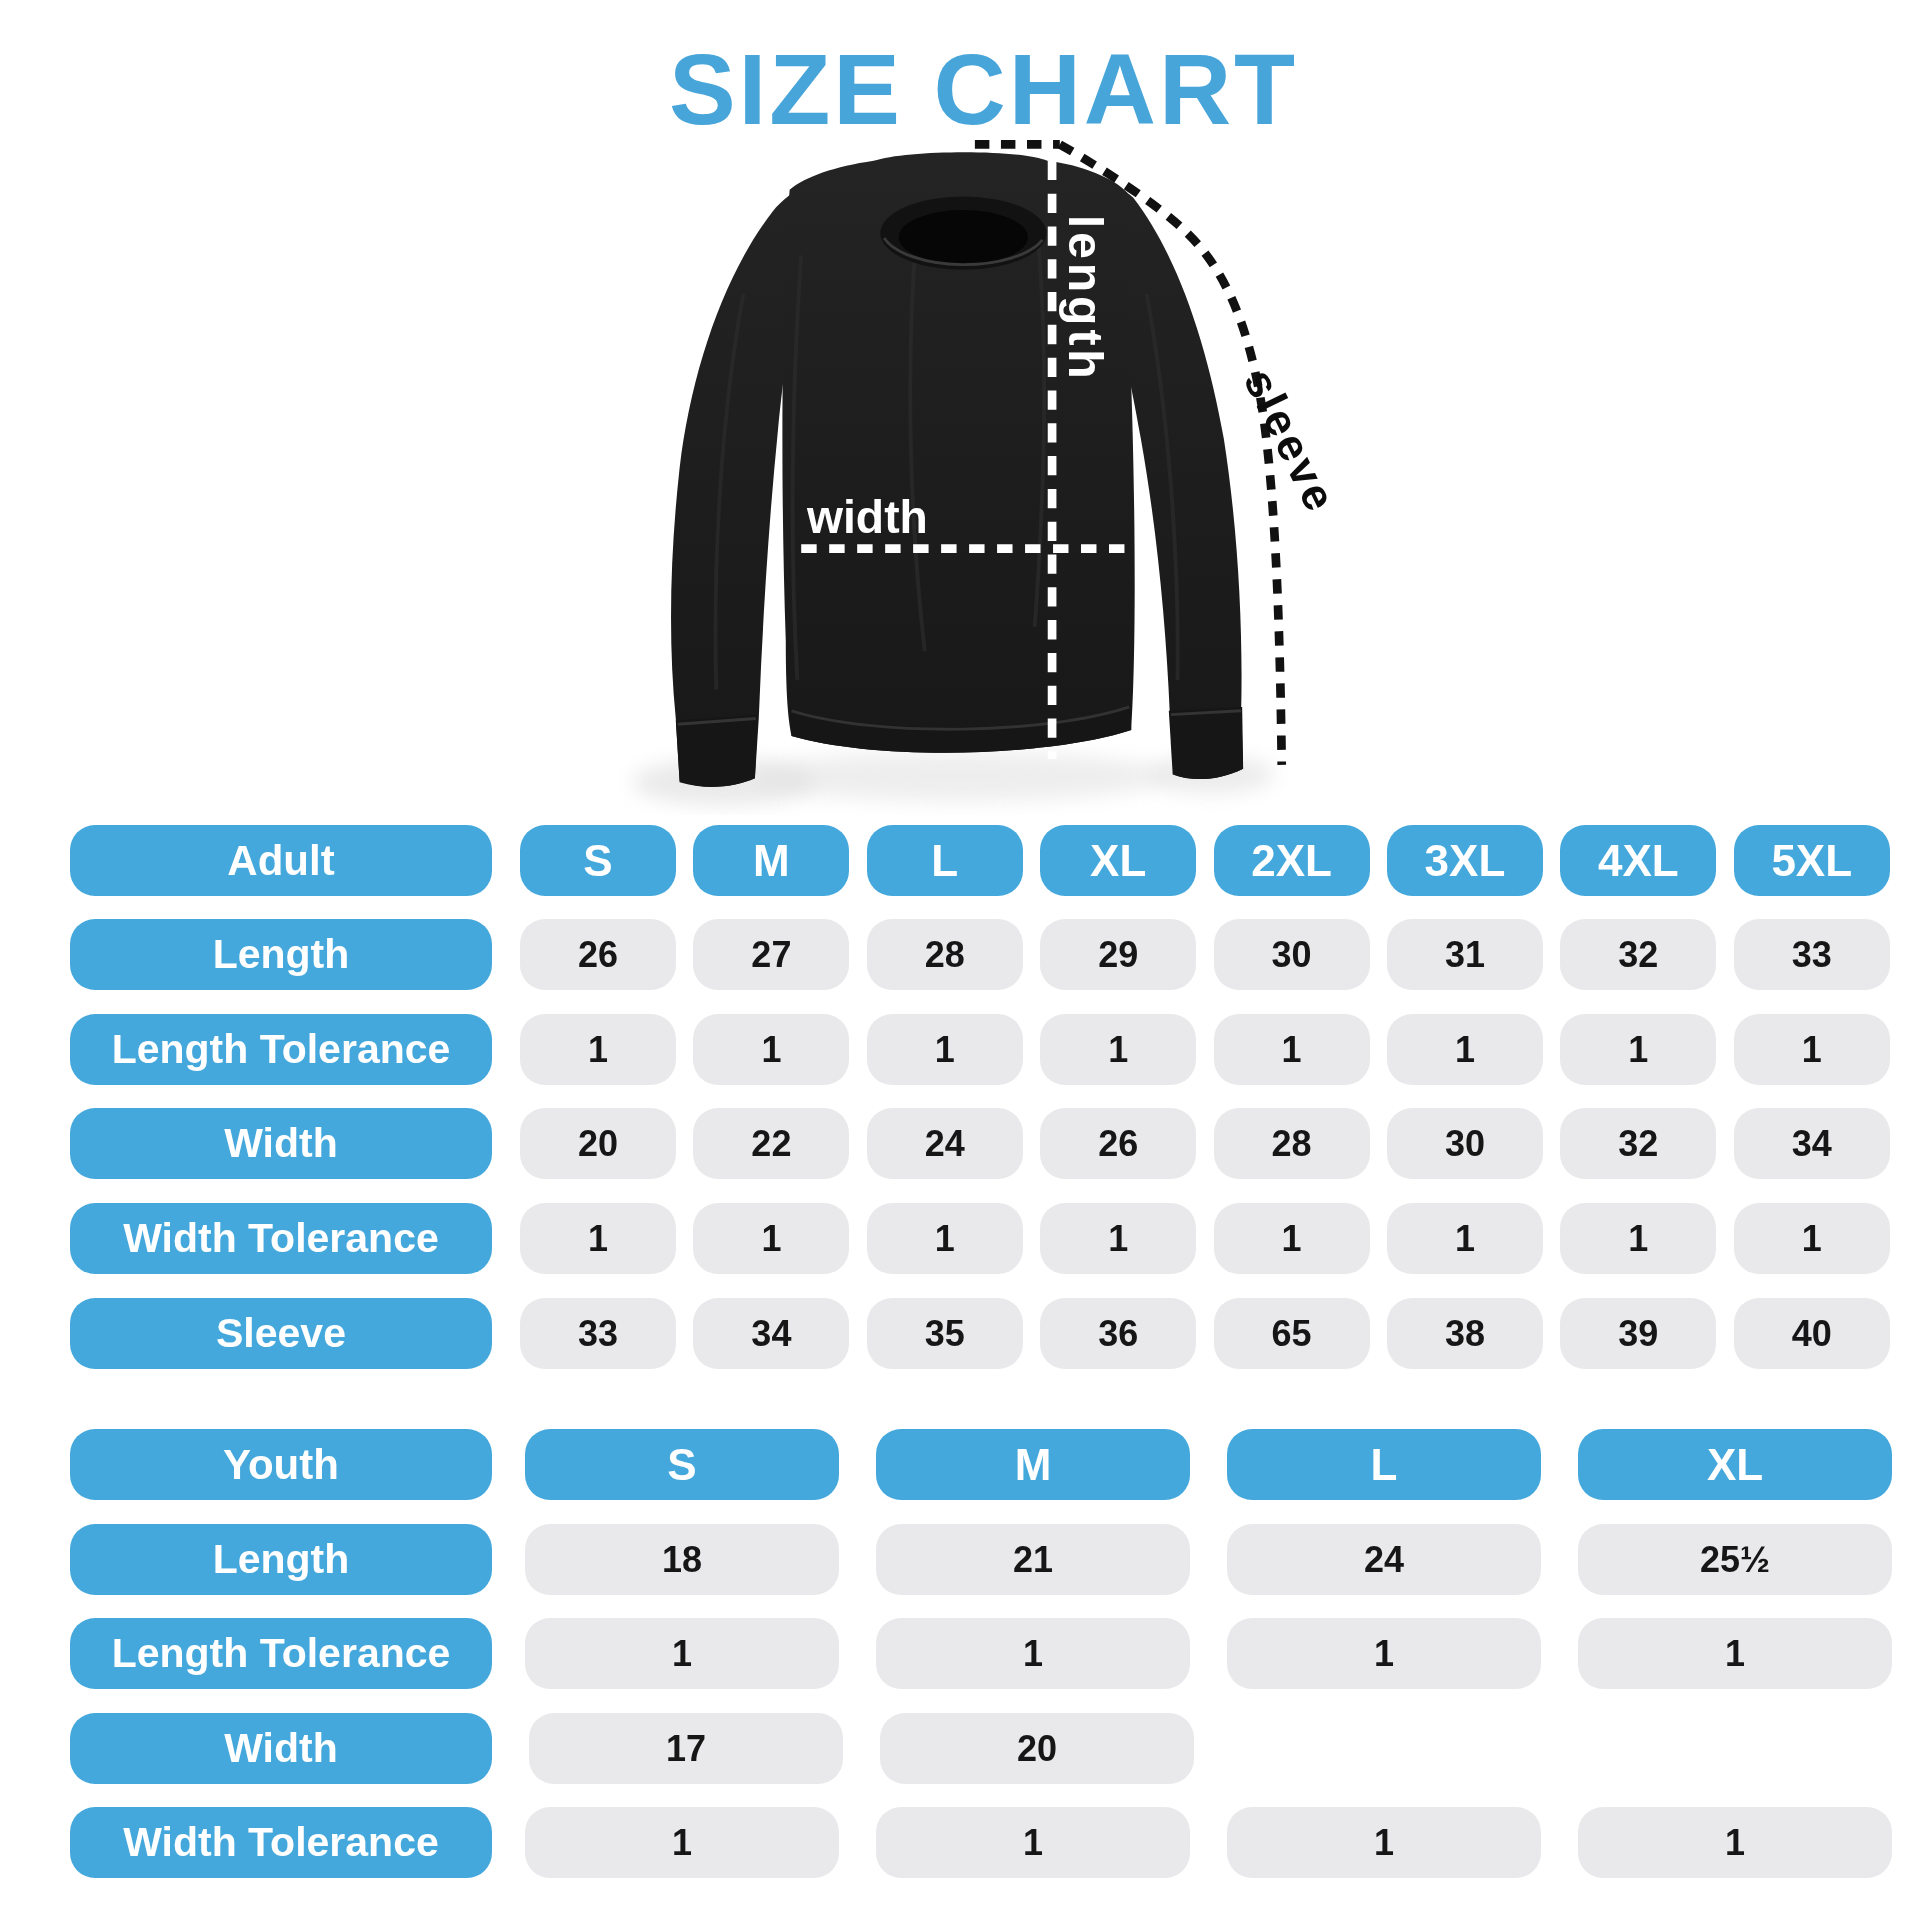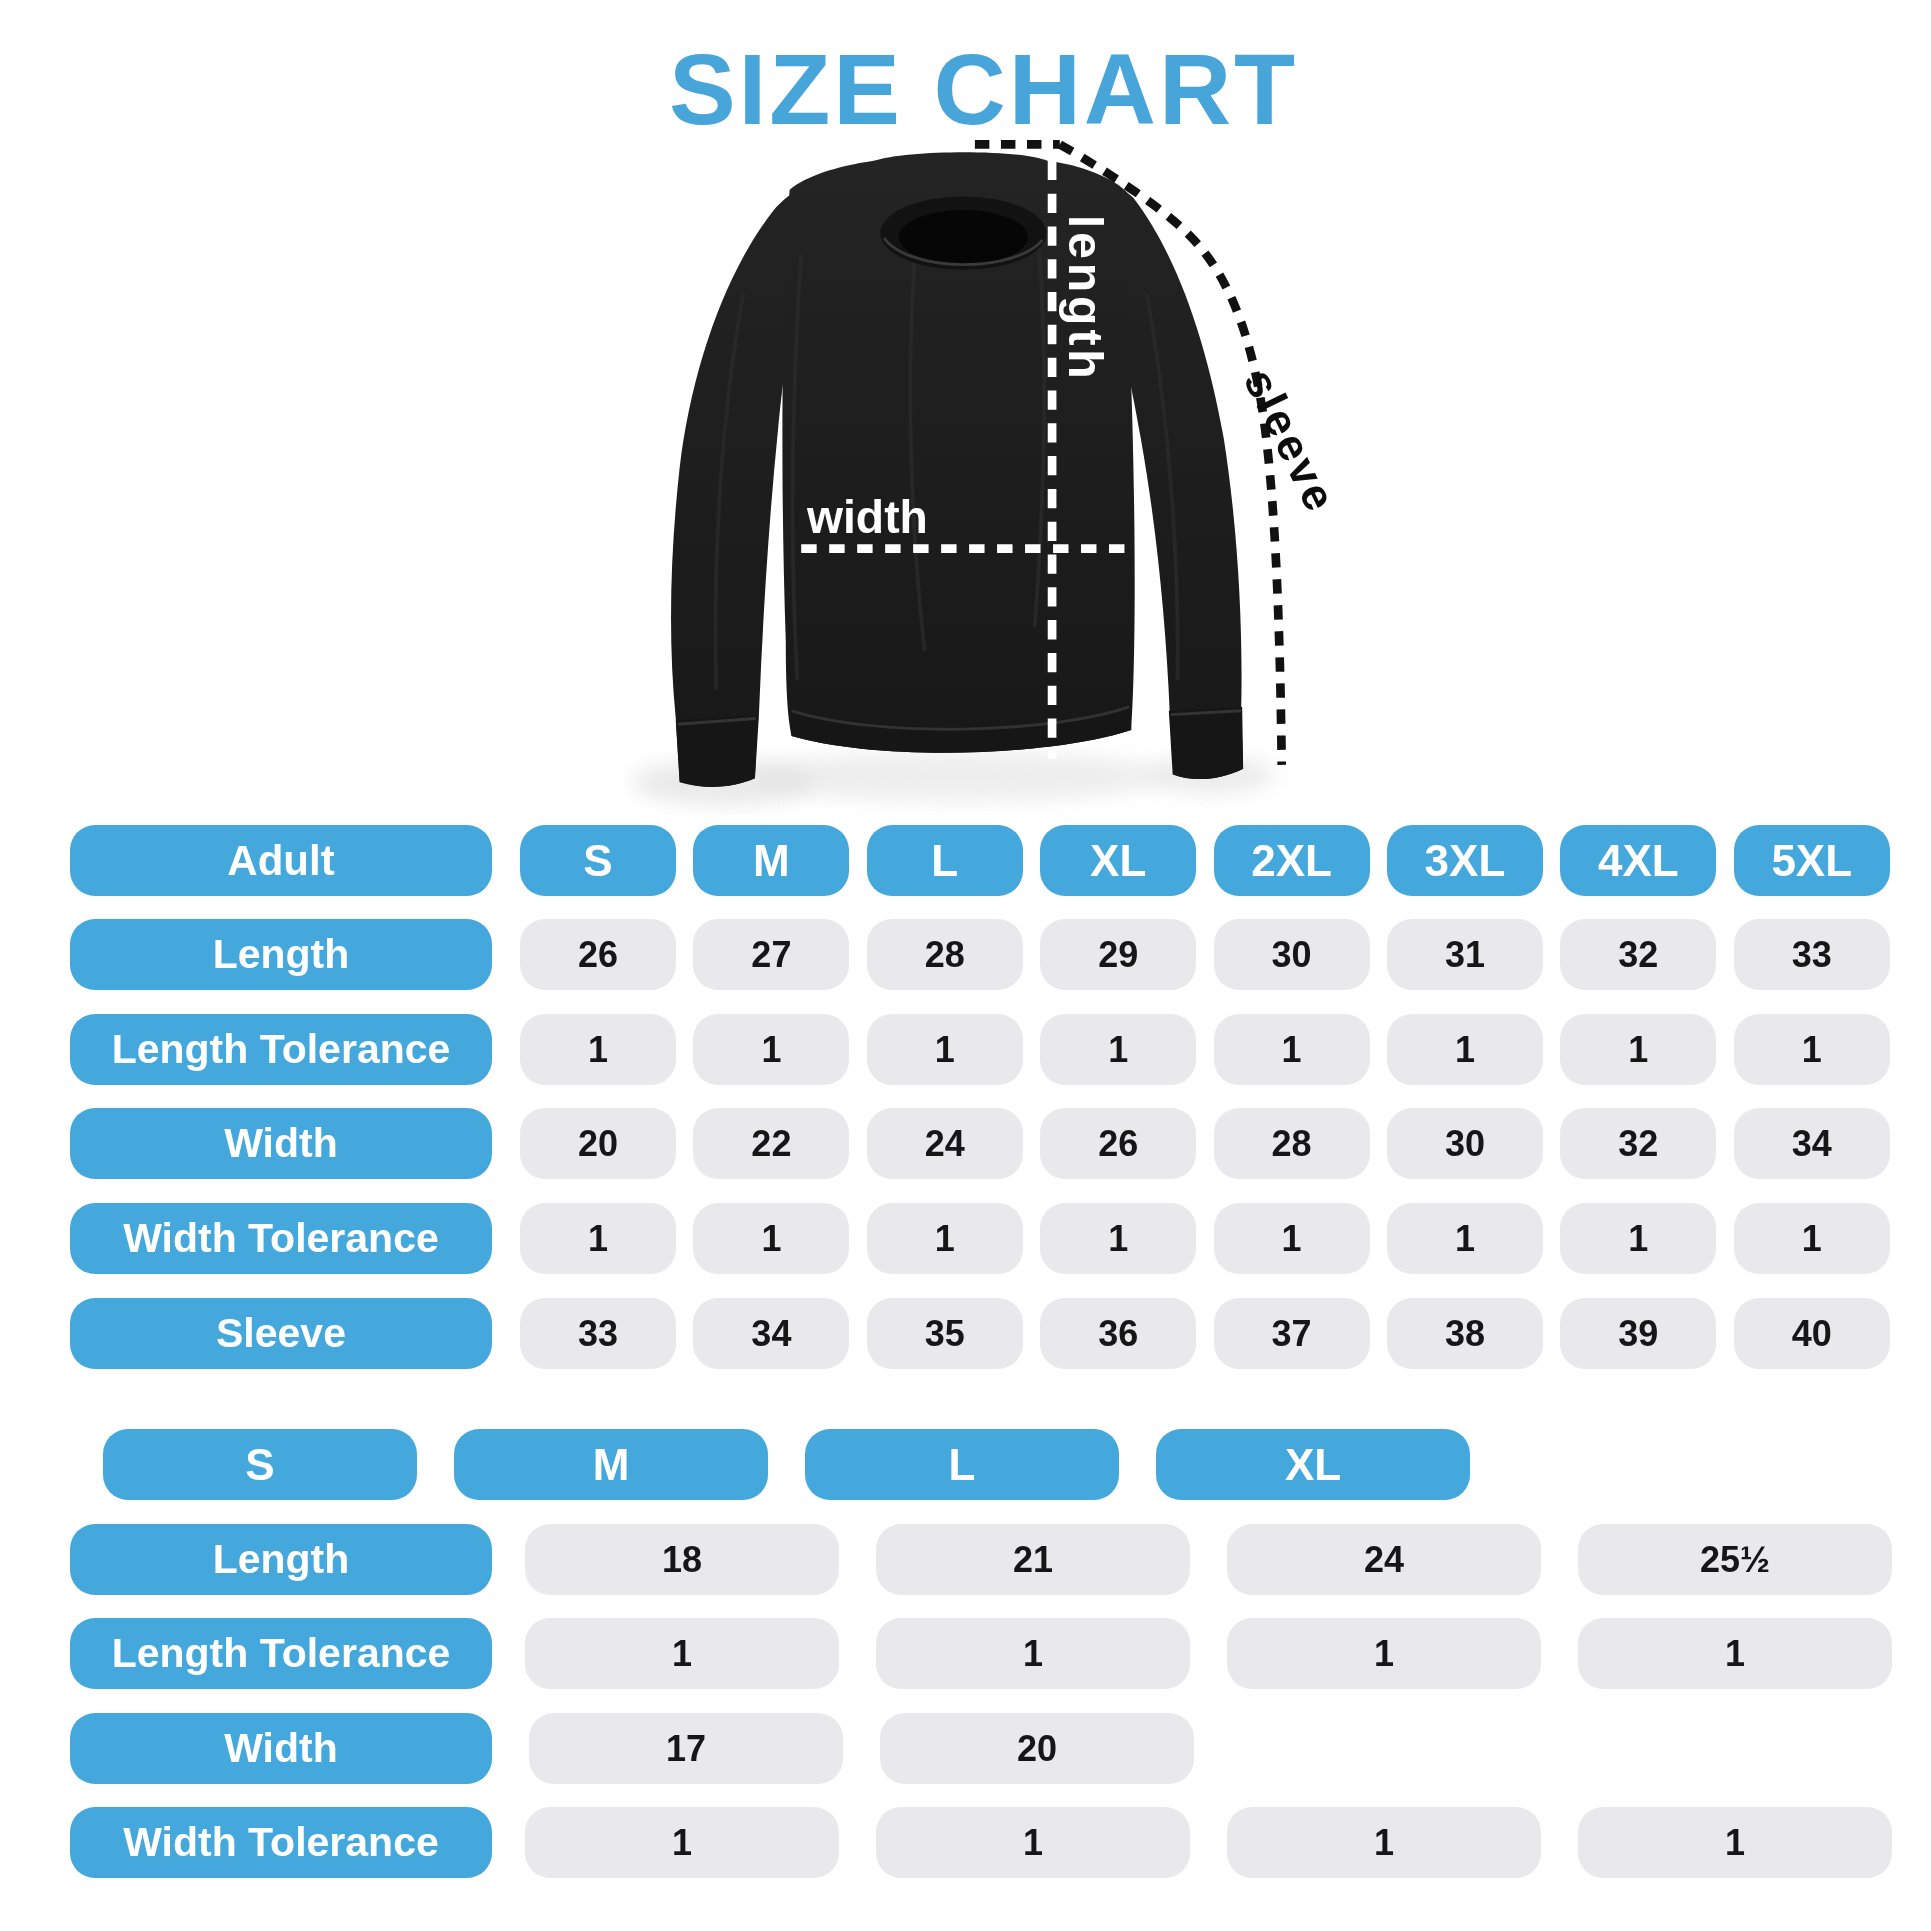--- a/index.html
+++ b/index.html
@@ -162,28 +162,29 @@
       <div class="pill gray cell">1</div>
       <div class="pill gray cell">1</div>
       <div class="pill gray cell">1</div>
     </div>
     <div class="trow" style="top: 1298px;">
       <div class="pill blue label">Sleeve</div>
       <div class="pill gray cell first">33</div>
       <div class="pill gray cell">34</div>
       <div class="pill gray cell">35</div>
       <div class="pill gray cell">36</div>
-      <div class="pill gray cell">37</div>
+      <div class="pill gray cell">65</div>
       <div class="pill gray cell">38</div>
       <div class="pill gray cell">39</div>
       <div class="pill gray cell">40</div>
     </div>
   </section>
 <section id="youth-table" class="tbl youth">
     <div class="trow" style="top: 1429px;">
+      <div class="pill blue label header-label">Youth</div>
       <div class="pill blue cell size first">S</div>
       <div class="pill blue cell size">M</div>
       <div class="pill blue cell size">L</div>
       <div class="pill blue cell size">XL</div>
     </div>
     <div class="trow" style="top: 1524px;">
       <div class="pill blue label">Length</div>
       <div class="pill gray cell first">18</div>
       <div class="pill gray cell">21</div>
       <div class="pill gray cell">24</div>

